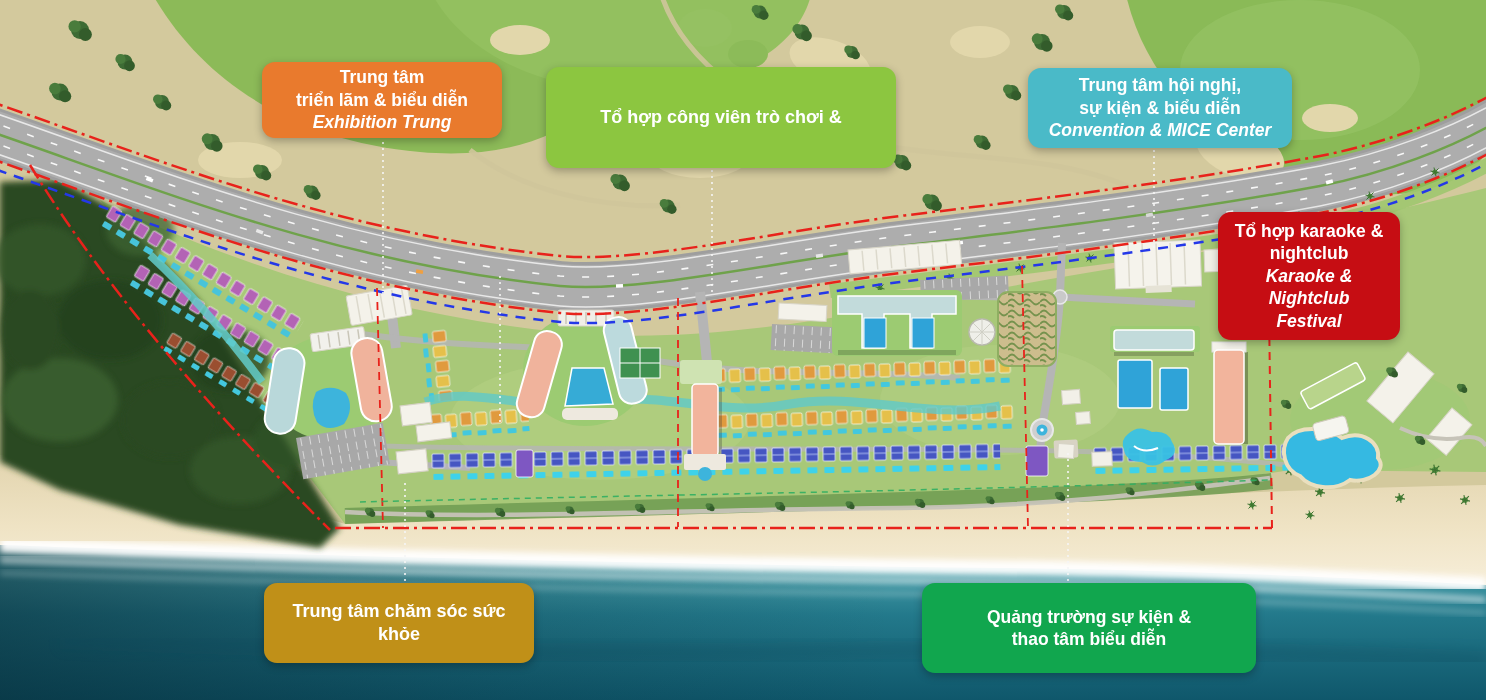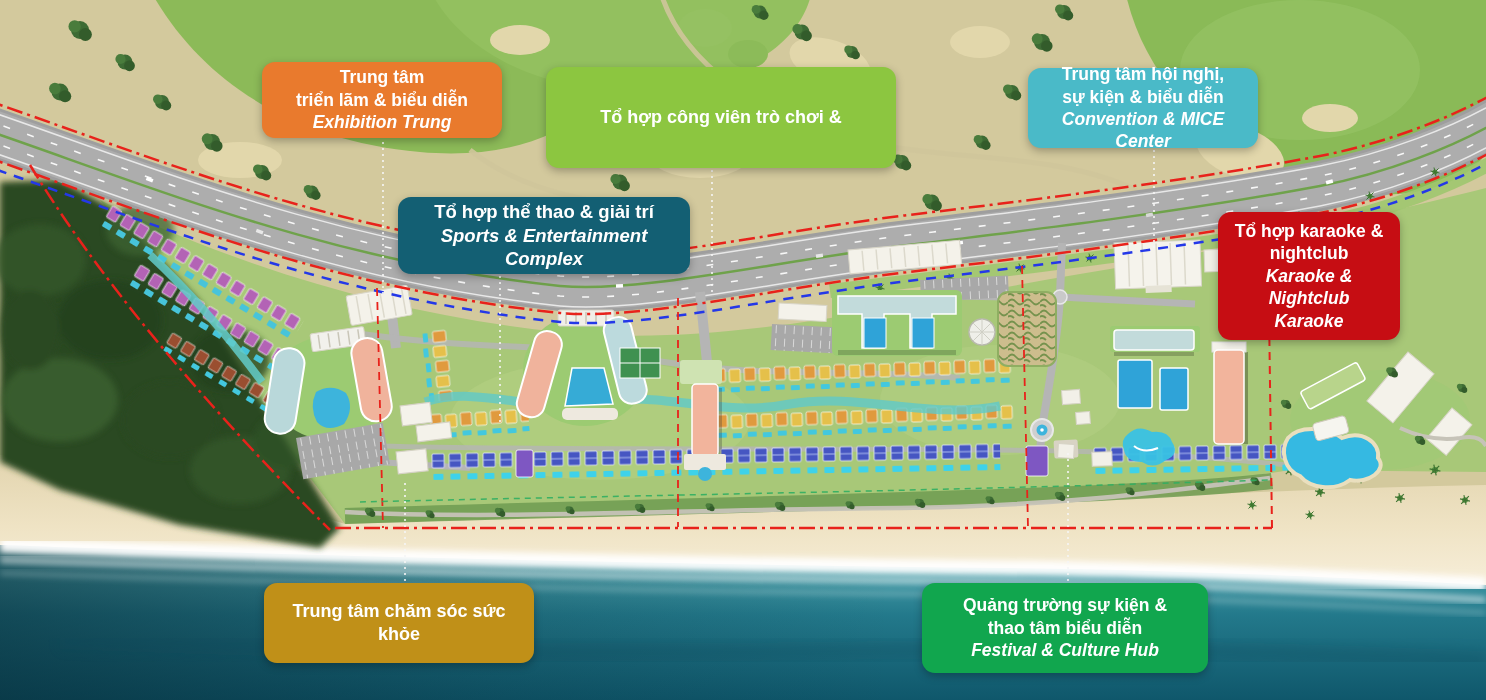--- a/index.html
+++ b/index.html
@@ -7,27 +7,27 @@
          font-family:"Liberation Sans","DejaVu Sans",sans-serif;background:#d3c99d;}
   .stage svg{position:absolute;left:0;top:0;}
   .lab{position:absolute;display:flex;flex-direction:column;justify-content:center;
        align-items:center;text-align:center;color:#fff;border-radius:13px;
        box-shadow:0 3px 8px rgba(0,0,0,.28);padding:6px 8px;box-sizing:border-box;line-height:1.28;}
   .lab .vi{font-weight:bold;font-size:17.5px;}
   .lab .en{font-weight:bold;font-style:italic;font-size:17.5px;}
   #lab-exhibition{left:262px;top:62px;width:240px;height:76px;}
   #lab-kidfun{left:546px;top:67px;width:350px;height:101px;}
   #lab-kidfun .vi,#lab-kidfun .en{font-size:18px;}
-  #lab-convention{left:1028px;top:68px;width:230px;height:80px;}
+  #lab-convention{left:1028px;top:68px;width:264px;height:80px;}
   #lab-sports{left:398px;top:197px;width:292px;height:77px;}
   #lab-sports .vi,#lab-sports .en{font-size:18.5px;}
   #lab-karaoke{left:1218px;top:212px;width:182px;height:128px;}
   #lab-healthcare{left:264px;top:583px;width:270px;height:80px;}
   #lab-healthcare .vi,#lab-healthcare .en{font-size:18px;}
-  #lab-festival{left:922px;top:583px;width:286px;height:90px;}
+  #lab-festival{left:922px;top:583px;width:334px;height:90px;}
 </style>
 </head>
 <body>
 
 <div class="stage">
 
 <svg width="1486" height="700" viewBox="0 0 1486 700">
 <defs>
   <linearGradient id="seaG" x1="0" y1="0" x2="0" y2="1">
     <stop offset="0" stop-color="#8ecccb"></stop>
@@ -490,35 +490,30 @@
 <div class="lab" id="lab-kidfun" style="background-color: rgb(140, 198, 64);">
   <div class="vi">Tổ hợp công viên trò chơi &amp;</div>
 </div>
 
 <div class="lab" id="lab-convention" style="background-color: rgb(74, 186, 200);">
   <div class="vi">Trung tâm hội nghị,</div>
   <div class="vi">sự kiện &amp; biểu diễn</div>
   <div class="en">Convention &amp; MICE Center</div>
 </div>
 
-<div class="lab" id="lab-sports" style="background-color: rgb(19, 95, 115);">
-  <div class="vi">Tổ hợp thể thao &amp; giải trí</div>
-  <div class="en">Sports &amp; Entertainment Complex</div>
-</div>
 
 <div class="lab" id="lab-karaoke" style="background-color: rgb(198, 13, 19);">
   <div class="vi">Tổ hợp karaoke &amp;</div>
   <div class="vi">nightclub</div>
   <div class="en">Karaoke &amp; Nightclub</div>
-  <div class="en">Karaoke</div>
+  <div class="en">Festival</div>
 </div>
 
 <div class="lab" id="lab-healthcare" style="background-color: rgb(192, 144, 24);">
   <div class="vi">Trung tâm chăm sóc sức khỏe</div>
 </div>
 
 <div class="lab" id="lab-festival" style="background-color: rgb(17, 166, 78);">
   <div class="vi">Quảng trường sự kiện &amp;</div>
   <div class="vi">thao tâm biểu diễn</div>
-  <div class="en">Festival &amp; Culture Hub</div>
 </div>
 
 </div>
 
 </body></html>

